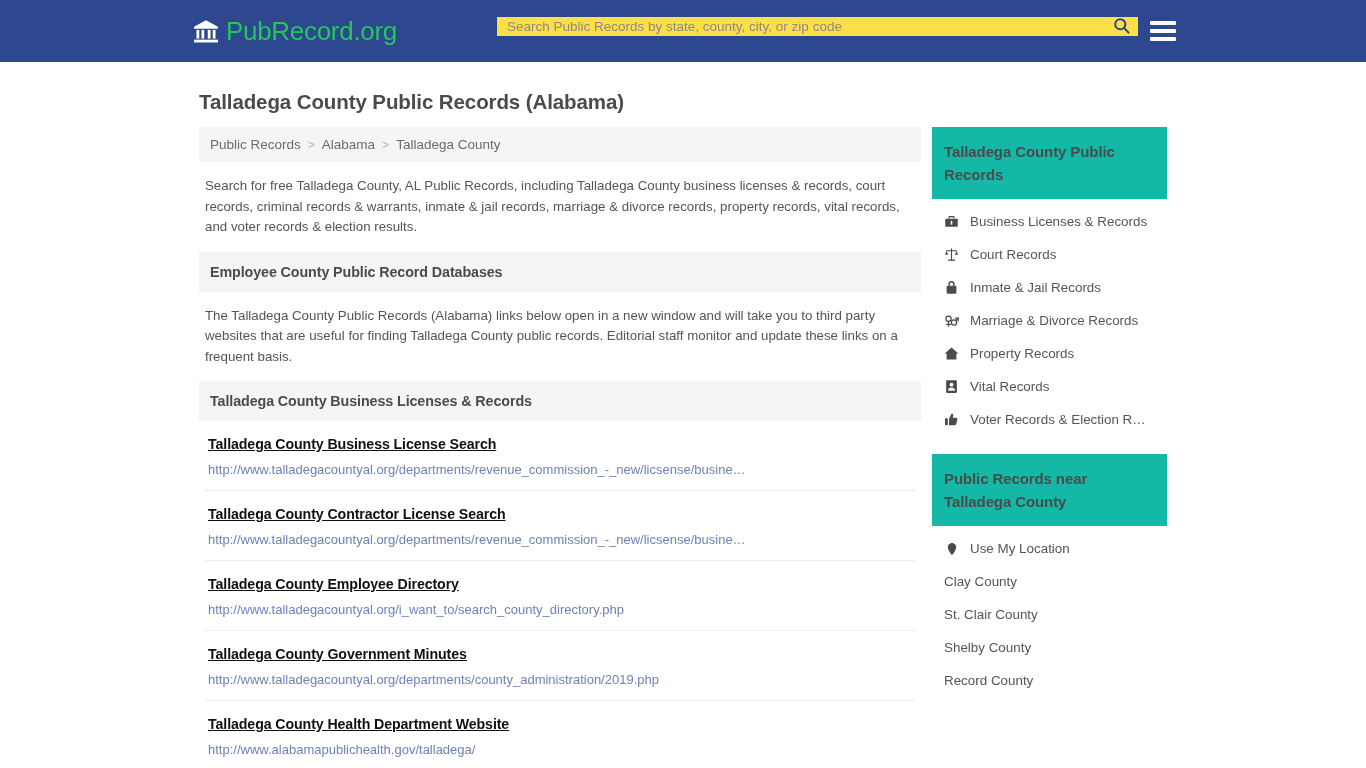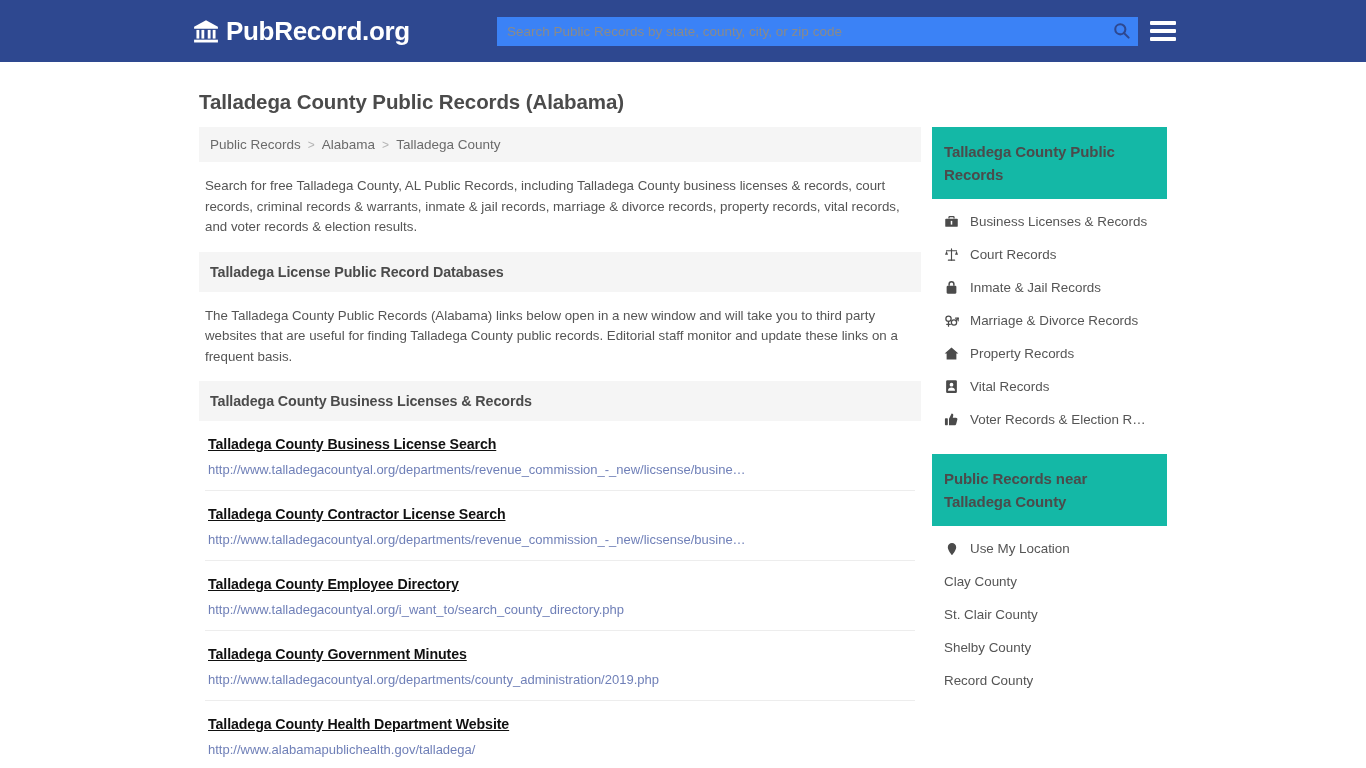--- a/index.html
+++ b/index.html
@@ -30,35 +30,35 @@
     margin-left: 193px;
     text-decoration: none;
   }
   .brand-icon {
     width: 26px;
     height: 26px;
     display: block;
     flex: 0 0 auto;
   }
   .brand-text {
-    color: #ffffff;
+    color: #22c55e;
     font-size: 26px;
-    font-weight: bold;
+    font-weight: normal;
     letter-spacing: -0.3px;
     line-height: 1;
     white-space: nowrap;
   }
 
   .search-wrap {
     position: absolute;
     left: 497px;
     top: 17px;
     width: 641px;
-    height: 29px;
-    background: #3b82f6;
+    height: 19px;
+    background: #fde047;
     display: flex;
     align-items: center;
   }
   .search-input {
     flex: 1 1 auto;
     height: 100%;
     border: none;
     outline: none;
     padding: 0 10px;
     font-family: "Liberation Sans", sans-serif;
@@ -270,21 +270,21 @@
       <div class="breadcrumb">
         <a>Public Records</a>
         <span class="sep">&gt;</span>
         <a>Alabama</a>
         <span class="sep">&gt;</span>
         <a>Talladega County</a>
       </div>
 
       <p class="intro">Search for free Talladega County, AL Public Records, including Talladega County business licenses &amp; records, court records, criminal records &amp; warrants, inmate &amp; jail records, marriage &amp; divorce records, property records, vital records, and voter records &amp; election results.</p>
 
-      <div class="section-bar">Talladega License Public Record Databases</div>
+      <div class="section-bar">Employee County Public Record Databases</div>
 
       <p class="intro">The Talladega County Public Records (Alabama) links below open in a new window and will take you to third party websites that are useful for finding Talladega County public records. Editorial staff monitor and update these links on a frequent basis.</p>
 
       <div class="section-bar">Talladega County Business Licenses &amp; Records</div>
 
       <div class="link-list">
 
         <div class="link-row">
           <a class="link-title">Talladega County Business License Search</a>
           <div class="link-url">http://www.talladegacountyal.org/departments/revenue_commission_-_new/licsense/busine…</div>

